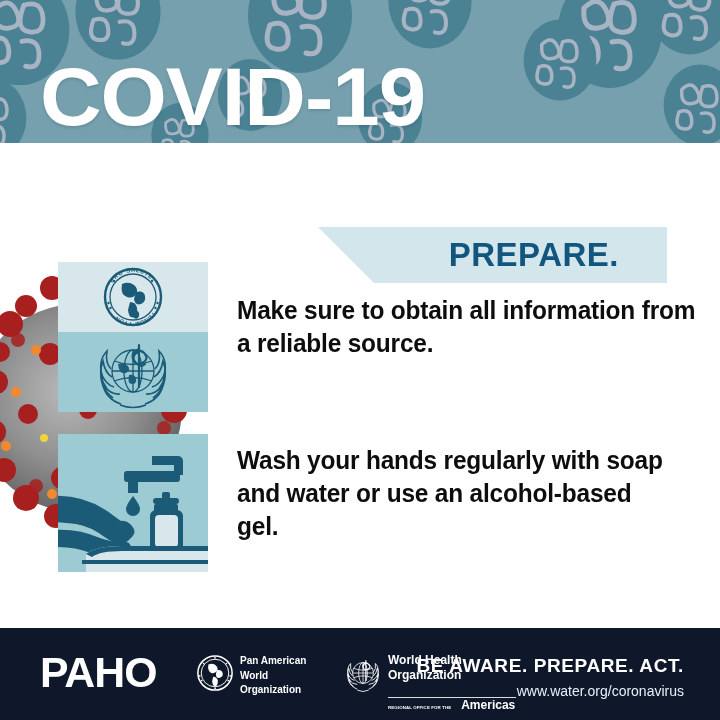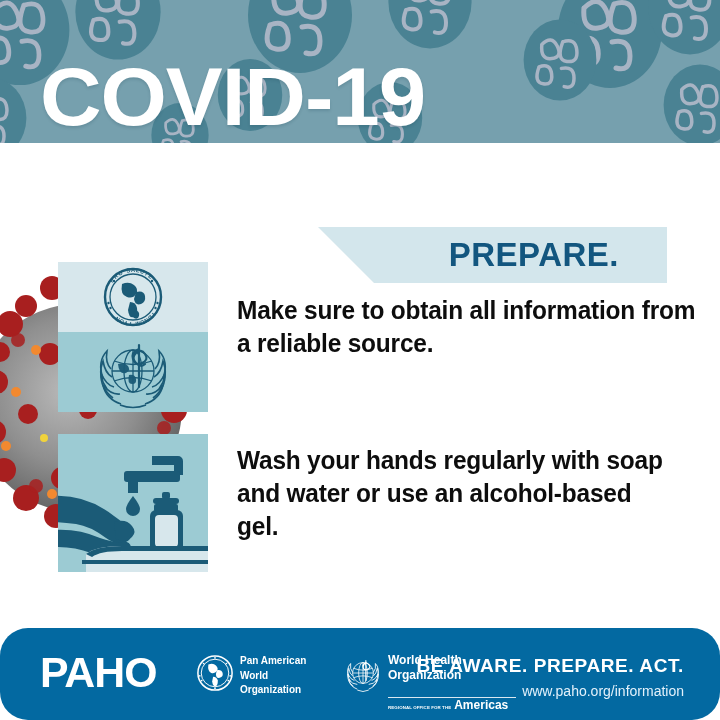--- a/index.html
+++ b/index.html
@@ -42,39 +42,39 @@
 
   
   .msg{position:absolute;left:237px;color:#0d0d0d;
        font-family:"Liberation Sans",sans-serif;font-weight:bold;
        font-size:26px;line-height:33px;letter-spacing:-.2px;
        transform:scaleX(.94);transform-origin:left top;}
   .msg-1{top:294px;width:500px;}
   .msg-2{top:444px;width:470px;}
 
   
-  .footer{position:absolute;left:0;top:628px;width:720px;height:92px;background:#0369a1;border-radius:28px;}
+  .footer{position:absolute;left:0;top:628px;width:720px;height:92px;background:#0f172a;}
   .paho-word{position:absolute;left:40px;top:24px;
       font-family:"Liberation Sans",sans-serif;font-weight:bold;
       font-size:42px;line-height:42px;color:#ffffff;letter-spacing:-1px;
       transform:scaleX(1.02);transform-origin:left top;}
   .seal-paho{position:absolute;left:196px;top:26px;width:38px;height:38px;}
   .seal-who{position:absolute;left:344px;top:26px;width:38px;height:38px;}
   .seal-paho svg,.seal-who svg{display:block;width:100%;height:100%;}
   .org-paho{position:absolute;left:240px;top:26px;color:#fff;
       font-family:"Liberation Sans",sans-serif;font-weight:bold;
       font-size:10px;line-height:13.5px;}
   .org-paho div{margin-bottom:1px;}
   .org-who{position:absolute;left:388px;top:26px;color:#fff;
       font-family:"Liberation Sans",sans-serif;font-weight:bold;
       font-size:12px;line-height:13.5px;}
   .org-who div{margin-bottom:1px;}
   .who-rule{position:absolute;left:388px;top:69px;width:128px;height:1px;background:#ffffff;opacity:.85;}
   .who-sub{position:absolute;left:388px;top:71px;width:130px;
-      display:flex;align-items:baseline;gap:3px;color:#fff;}
+      display:flex;align-items:baseline;gap:10px;color:#fff;}
   .who-sub .tiny{font-size:4.4px;letter-spacing:.1px;font-weight:bold;line-height:8px;}
   .who-sub .amer{font-size:12px;font-weight:bold;line-height:12px;}
   .slogan{position:absolute;right:36px;top:28px;color:#ffffff;
       font-family:"Liberation Sans",sans-serif;font-weight:bold;
       font-size:19px;line-height:20px;letter-spacing:.6px;white-space:nowrap;margin-left:47px;}
   .url{position:absolute;right:36px;top:56px;color:#e3f1fb;
       font-family:"Liberation Sans",sans-serif;font-weight:normal;
       font-size:14px;line-height:15px;white-space:nowrap;}
 </style>
 </head>
@@ -408,15 +408,15 @@
       <div>World Health</div>
       <div>Organization</div>
     </div>
     <div class="who-rule"></div>
     <div class="who-sub">
       <span class="tiny">REGIONAL OFFICE FOR THE</span>
       <span class="amer">Americas</span>
     </div>
 
     <div class="slogan">BE AWARE. PREPARE. ACT.</div>
-    <div class="url">www.paho.org/information</div>
+    <div class="url">www.water.org/coronavirus</div>
   </div>
 </div>
 
 </body></html>

